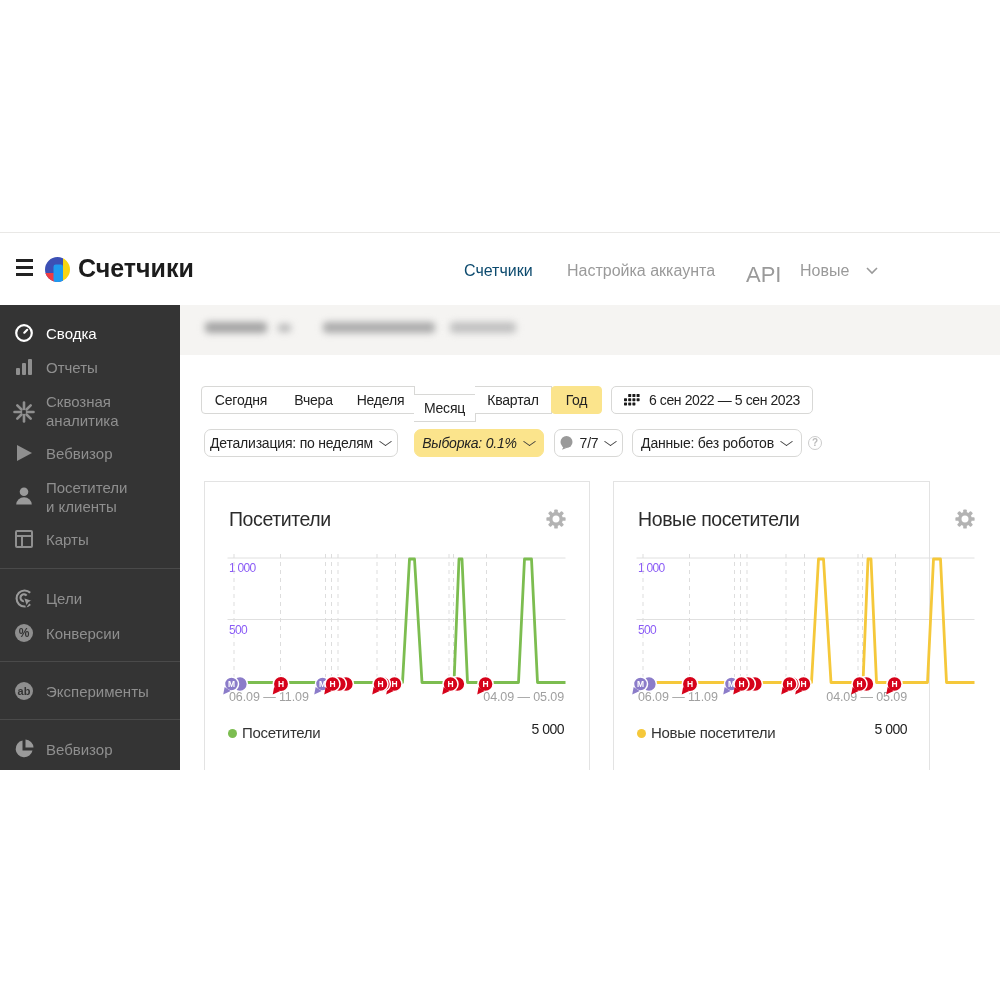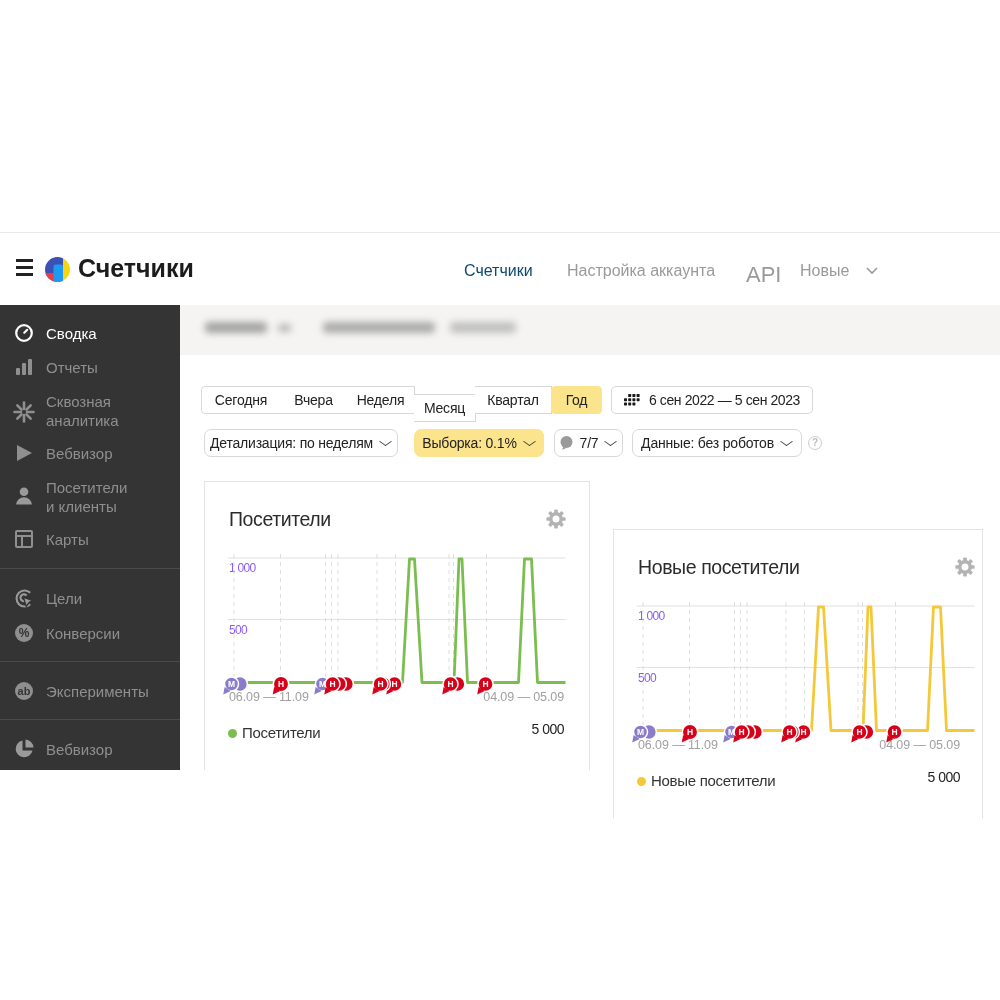--- a/index.html
+++ b/index.html
@@ -174,21 +174,21 @@
             <rect x="4.2" y="8.4" width="3" height="3" rx="0.6"></rect>
             <rect x="8.4" y="8.4" width="3" height="3" rx="0.6"></rect>
         </g>
       </svg>
       <span style="font-size:14px;letter-spacing:-0.4px;">6 сен 2022 — 5 сен 2023</span>
     </div>
   </div>
 
   <div class="abs" id="row2" style="left:0;top:429px;height:28px;width:1000px;font-size:14px;letter-spacing:-0.2px;color:#222;">
     <div class="abs btn2" style="left:204px;width:194px;">Детализация: по неделям<span class="chev"></span></div>
-    <div class="abs btn2y" style="left:414px;width:130px;">Выборка: 0.1%<span class="chev"></span></div>
+    <div class="abs btn2y" style="left:414px;width:130px;font-style:italic;">Выборка: 0.1%<span class="chev"></span></div>
     <div class="abs btn2" style="left:554px;width:69px;">
       <svg width="13" height="14" viewBox="0 0 13 14" style="margin-right:7px;">
           <circle cx="6.5" cy="6" r="6" fill="#9a9a9a"></circle>
           <path d="M3.5 10.5 L2 13.8 L6.5 12 Z" fill="#9a9a9a"></path>
         </svg>
       7/7<span class="chev"></span></div>
     <div class="abs btn2" style="left:632px;width:170px;">Данные: без роботов<span class="chev"></span></div>
     <div class="abs" style="left:808px;top:7px;width:14px;height:14px;border:1.3px solid #cccccc;border-radius:50%;color:#bbbbbb;font-size:10px;font-weight:bold;text-align:center;line-height:11.5px;">?</div>
   </div>
 
@@ -278,21 +278,21 @@
           <path d="M-6.9,3 L-8.3,10.4 L-0.8,6.9 Z" fill="#d6021a"></path>
           <text y="3.2" text-anchor="middle" font-size="8.5" font-weight="bold" fill="#fff" font-family="Liberation Sans, sans-serif">Н</text>
         </g>
         <g transform="translate(280.5,202)">
           <circle r="7.6" fill="#d6021a" stroke="#fff" stroke-width="1.5"></circle>
           <path d="M-6.9,3 L-8.3,10.4 L-0.8,6.9 Z" fill="#d6021a"></path>
           <text y="3.2" text-anchor="middle" font-size="8.5" font-weight="bold" fill="#fff" font-family="Liberation Sans, sans-serif">Н</text>
         </g>
       </svg>
     </div>
-  <div class="abs card" id="cardR" style="left:613px;width:370px;margin-top:48px;">
+  <div class="abs card" id="cardR" style="left:613px;width:317px;">
     <div class="ctitle">Новые посетители</div>
     <div class="ylab" style="top:79px;">1 000</div>
     <div class="ylab" style="top:141px;">500</div>
     <div class="xlab" style="left:24px;">06.09 — 11.09</div>
     <div class="xlab" style="right:22px;">04.09 — 05.09</div>
     <div class="ldot" style="background:#f5c83a;"></div>
     <div class="lname">Новые посетители</div>
     <div class="lval" style="right:22px;">5 000</div>
   <svg width="384" height="289" viewBox="0 0 384 289" style="position:absolute;left:0;top:0;">
         <g fill="none" stroke="#b3b3b3" stroke-width="3.4">

